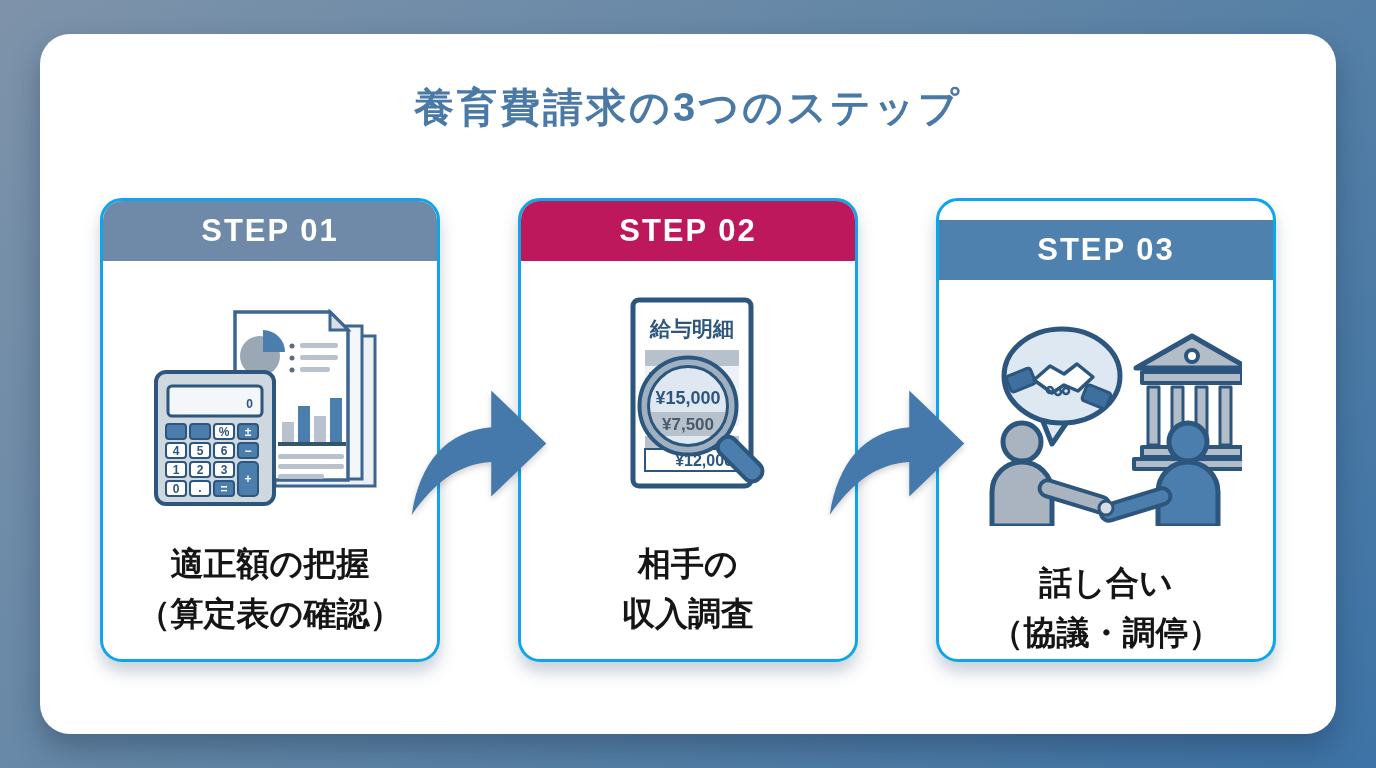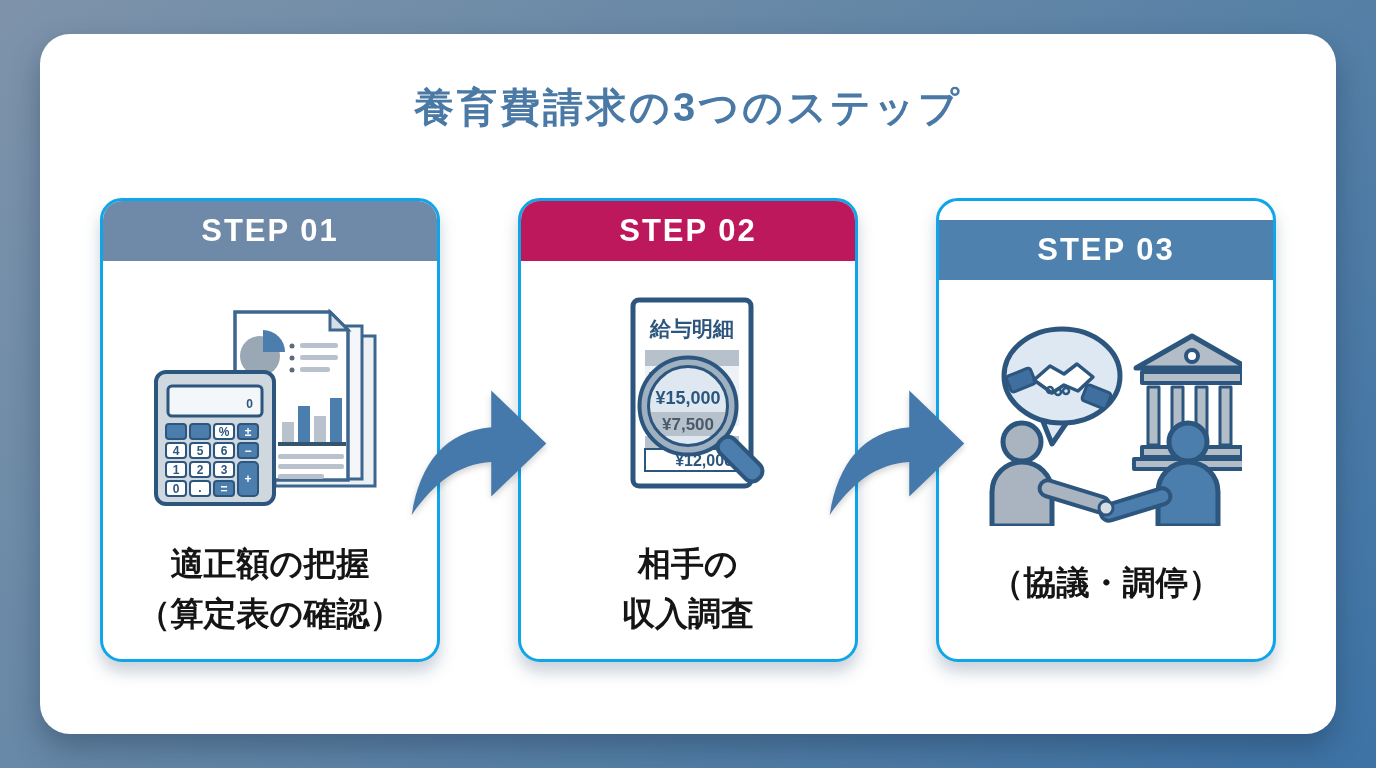--- a/index.html
+++ b/index.html
@@ -218,18 +218,19 @@
 
           <circle cx="218" cy="128" r="19" fill="#4b7dad" stroke="#2d567e" stroke-width="5"></circle>
           <path d="M188,212 v-34 a30,30 0 0 1 60,0 v34 z" fill="#4b7dad" stroke="#2d567e" stroke-width="5"></path>
 
           <rect x="128" y="172" width="72" height="16" rx="8" transform="rotate(-17 200 180)" fill="#4b7dad" stroke="#2d567e" stroke-width="4"></rect>
           <rect x="70" y="164" width="72" height="16" rx="8" transform="rotate(17 70 172)" fill="#a9b4c0" stroke="#2d567e" stroke-width="4"></rect>
           <circle cx="136" cy="194" r="7" fill="#d7dde3" stroke="#2d567e" stroke-width="3"></circle>
         </svg>
       </div>
       <div class="caption">
+        <div>話し合い</div>
         <div>（協議・調停）</div>
       </div>
     </div>
 
   </div>
 </div>
 
 </body></html>

